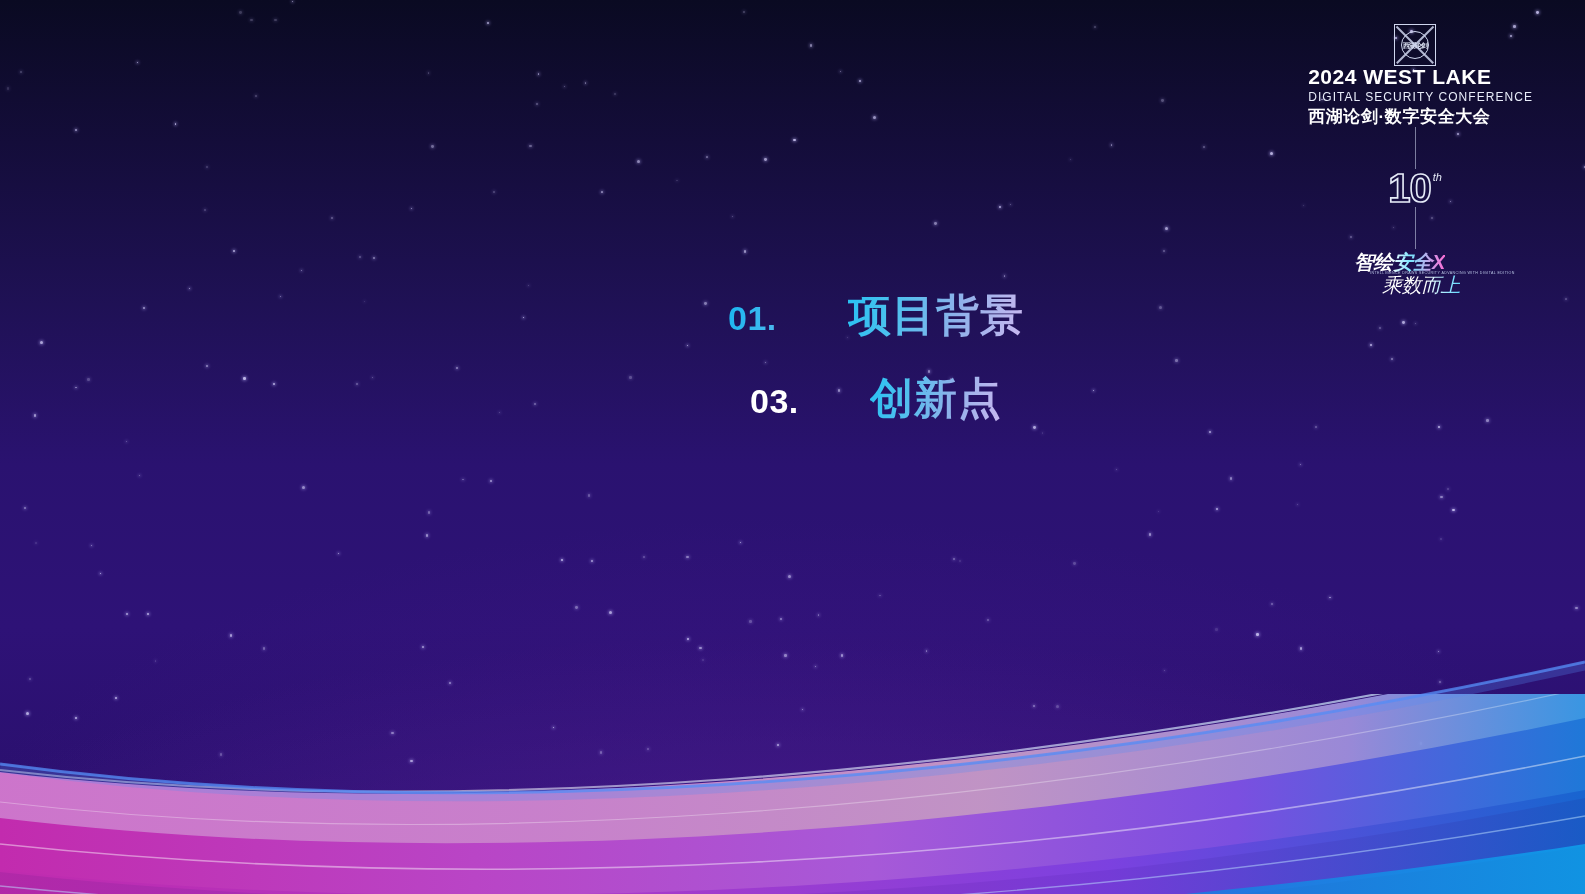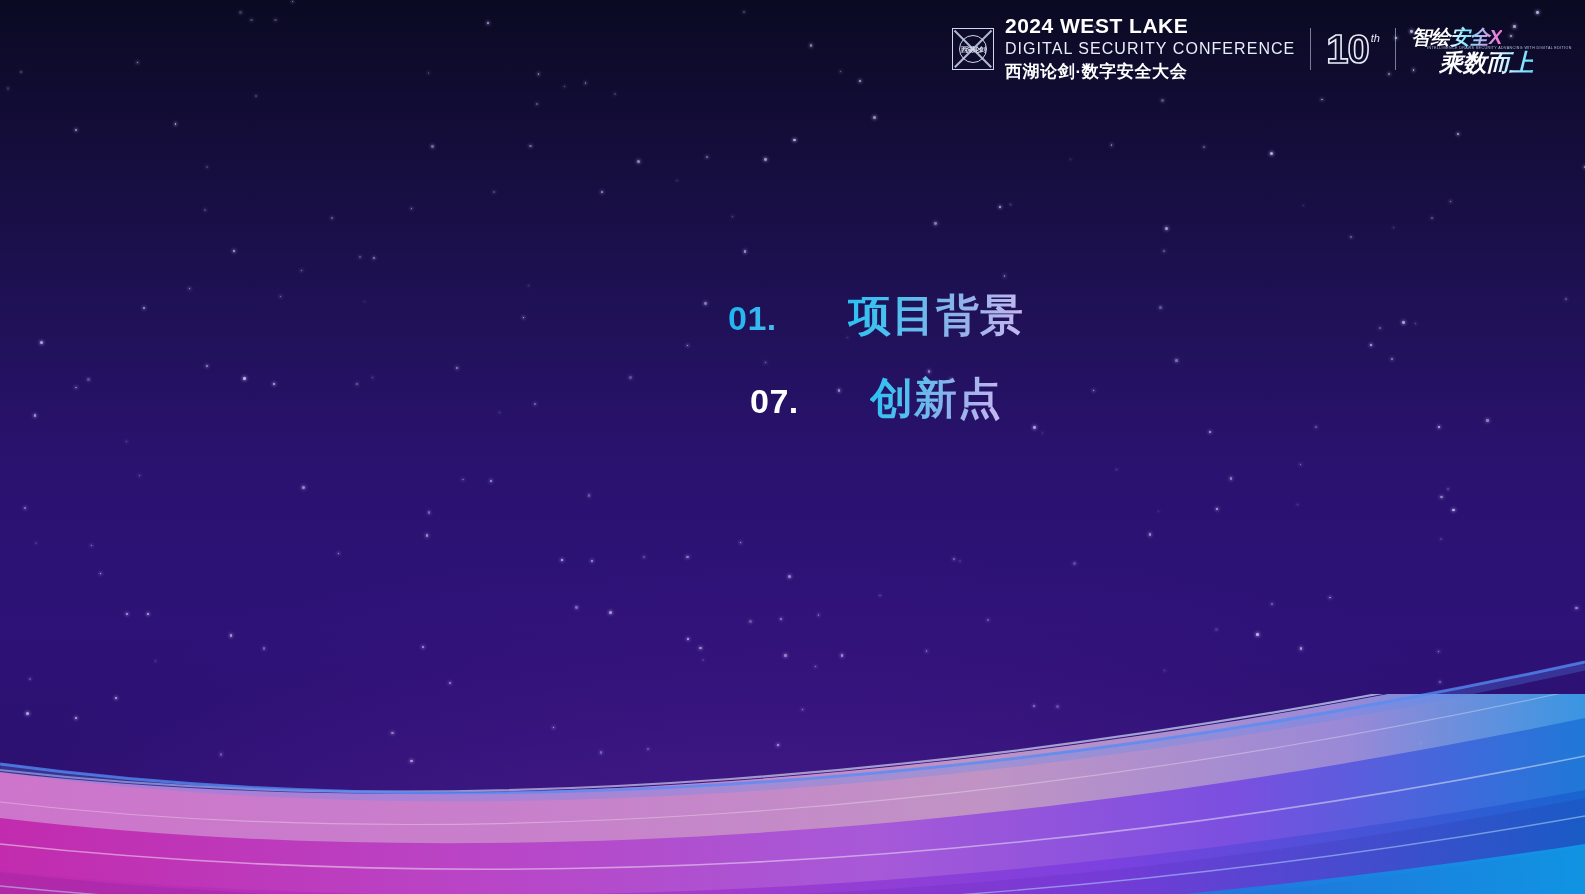--- a/index.html
+++ b/index.html
@@ -23,20 +23,21 @@
     width:2px; height:2px; border-radius:50%;
     background:#cfc9f5;
     box-shadow:0 0 3px 1px rgba(190,180,255,.55);
   }
 
   
   .logo-bar{
     position:absolute; top:24px; right:52px;
     display:flex; align-items:center; gap:0;
     height:50px;
+    flex-direction:column;
   }
   .logo-emblem{
     width:42px; height:42px;
     border:1.5px solid #cfd6ee;
     position:relative;
     display:flex; align-items:center; justify-content:center;
     flex:0 0 auto;
   }
   .logo-emblem .ring{
     width:28px; height:28px; border-radius:50%;
@@ -51,21 +52,21 @@
   }
   .logo-emblem .sword.a{ transform:rotate(45deg); }
   .logo-emblem .sword.b{ transform:rotate(-45deg); }
 
   .logo-words{ margin-left:11px; color:#fff; }
   .logo-words .l1{
     font-size:21px; font-weight:700; letter-spacing:.5px; line-height:1.05;
     white-space:nowrap;
   }
   .logo-words .l2{
-    font-size:16px; letter-spacing:1.05px; line-height:1.5;
+    font-size:12px; letter-spacing:1.05px; line-height:1.5;
     white-space:nowrap; color:#e9edfa;text-align:center;
   }
   .logo-words .l3{
     font-size:17px; font-weight:700; letter-spacing:.6px; line-height:1.25;
     white-space:nowrap;
   }
 
   .sep{ width:1px; height:42px; background:rgba(210,218,240,.55); margin:0 15px; flex:0 0 auto; }
 
   .badge12{
@@ -85,21 +86,21 @@
   .logo-right{ flex:0 0 auto; position:relative; width:122px; height:50px; }
   .logo-right .cn1{
     position:absolute; left:0; top:0;
     font-size:20px; font-weight:700; font-style:italic; letter-spacing:-.5px;
     background:linear-gradient(92deg,#ffffff 0%,#ffffff 40%,#7ae6ff 62%,#ff6ad5 100%);
     -webkit-background-clip:text; background-clip:text; color:transparent;
     white-space:nowrap;
   }
   .logo-right .cn2{
     position:absolute; left:28px; top:23px;
-    font-size:24px; font-weight:700; font-style:italic; letter-spacing:-.5px;
+    font-size:20px; font-weight:400; font-style:italic; letter-spacing:-.5px;
     background:linear-gradient(92deg,#ffffff 0%,#ffffff 55%,#61d9ff 100%);
     -webkit-background-clip:text; background-clip:text; color:transparent;
     white-space:nowrap;
   }
   .logo-right .en{
     position:absolute; left:16px; top:22px;
     font-size:3.6px; line-height:4.6px; letter-spacing:.4px;
     color:#b9c4e4; white-space:nowrap; transform:scale(1.0); transform-origin:left top;
   }
 
@@ -434,18 +435,18 @@
     </div>
   </div>
 
 
   <div class="toc" id="toc">
       <div class="toc-item">
         <span class="toc-num grad">01.</span>
         <span class="toc-label">项目背景</span>
       </div>
       <div class="toc-item">
-        <span class="toc-num white">07.</span>
+        <span class="toc-num white">03.</span>
         <span class="toc-label">创新点</span>
       </div>
     </div>
 
 </div>
 
 </body></html>

